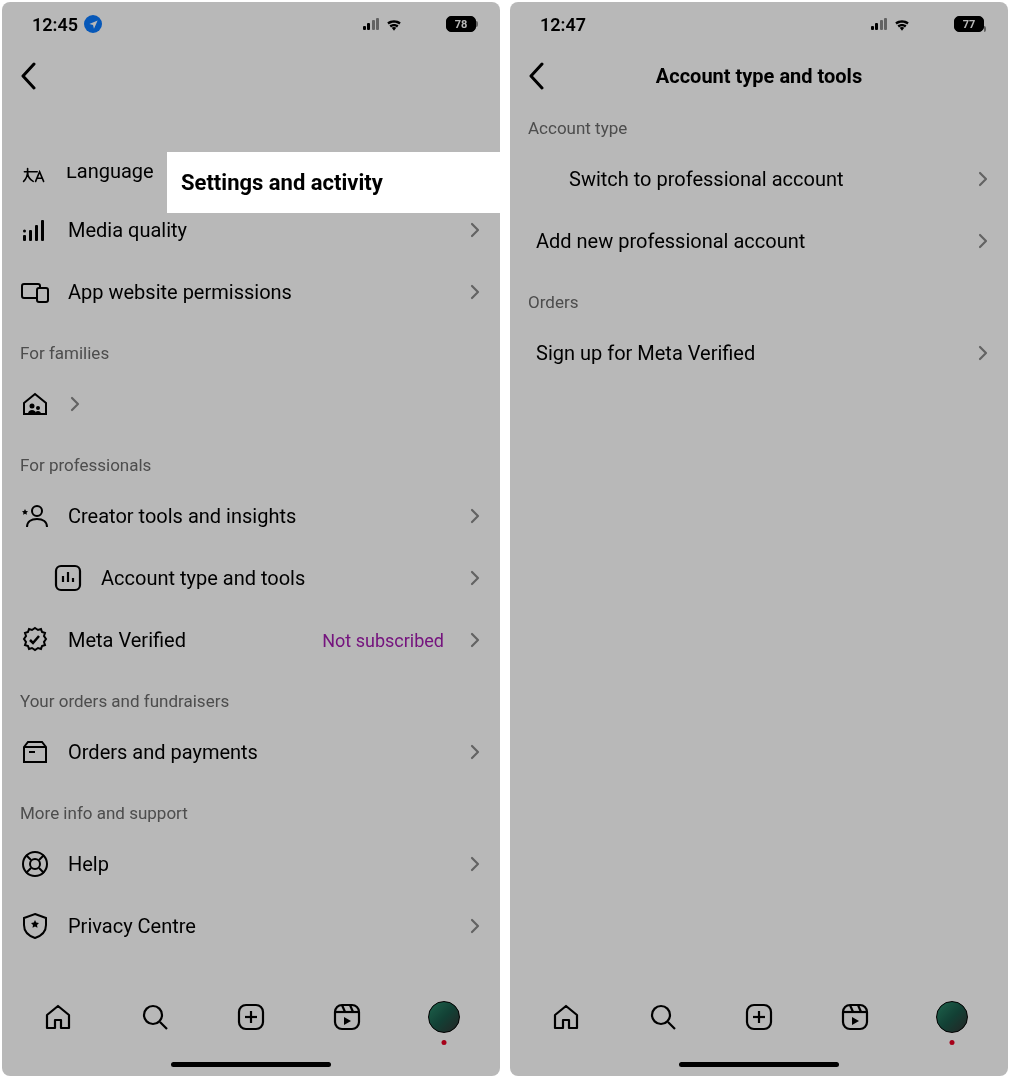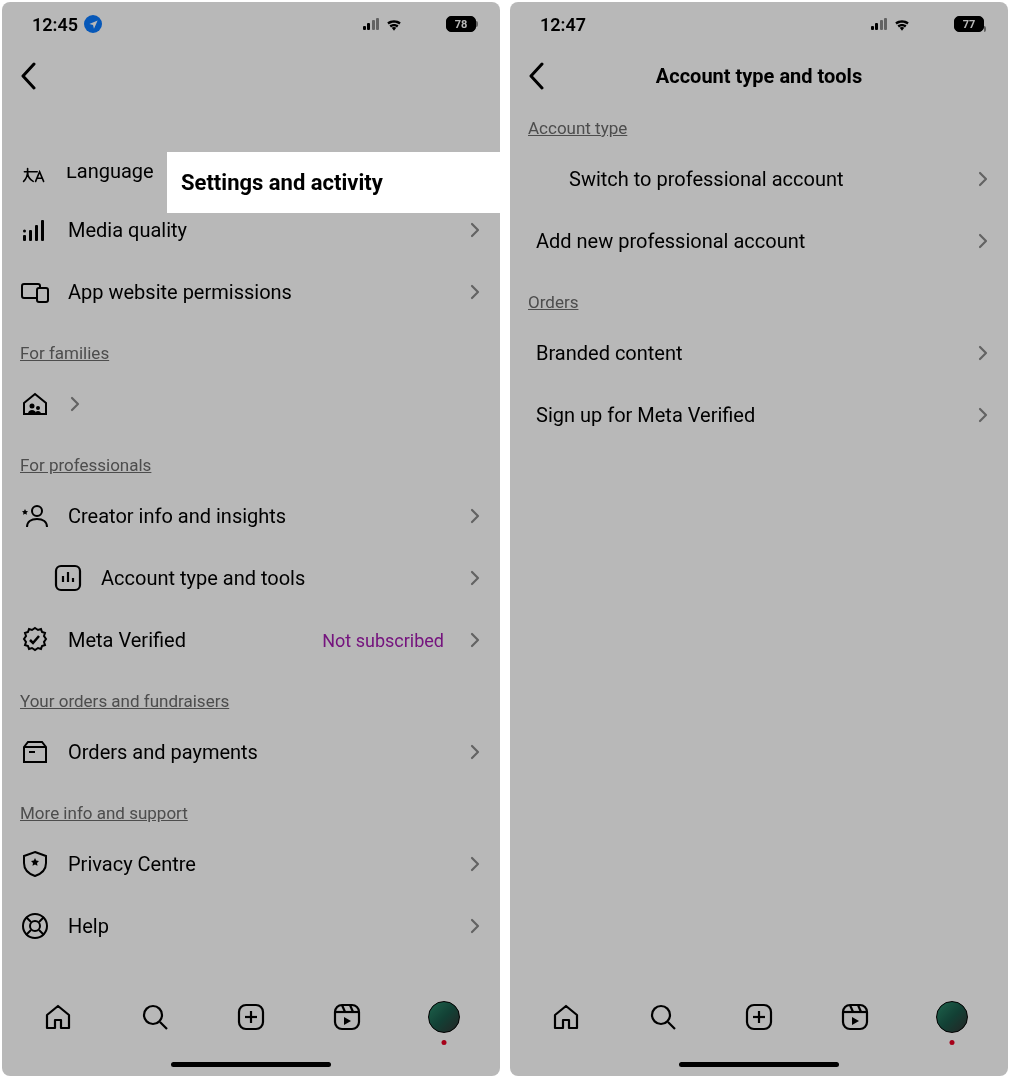--- a/index.html
+++ b/index.html
@@ -114,21 +114,20 @@
     padding: 0 18px;
     gap: 18px;
     overflow: hidden;
   }
   .partial-row .icon-slot { width: 28px; display:flex; justify-content:center; }
   .partial-row .label { font-size: 20px; flex: 1; position: relative; top: -8px;}
   .section-label {
     font-size: 17px;
     color: #6b6b6b;
     padding: 20px 18px 10px 18px;
-    text-decoration: underline;
   }
   .section-label.tight { padding-top: 12px; }
   .row {
     height: 62px;
     display: flex;
     align-items: center;
     padding: 0 18px;
     gap: 18px;
     background: #fff;
   }
@@ -315,21 +314,21 @@
     <div class="section-label">For professionals</div>
 
     <div class="row">
       <span class="icon-slot">
         <svg width="28" height="26" viewBox="0 0 28 26" fill="none" stroke="#000" stroke-width="2">
             <circle cx="16" cy="8" r="5"></circle>
             <path d="M6 24 c0-5 4-8 10-8 s10 3 10 8"></path>
             <path d="M4 6 l1 2 2 .3 -1.5 1.5 .4 2 L4 10.8 2.1 11.8 2.5 9.8 1 8.3 3 8z" fill="#000" stroke="none"></path>
           </svg>
       </span>
-      <span class="label">Creator info and insights</span>
+      <span class="label">Creator tools and insights</span>
       <span class="chev">
         <svg width="10" height="16" viewBox="0 0 10 16">
             <path d="M2 2 L8 8 L2 14" stroke="#8a8a8a" stroke-width="2.2" fill="none" stroke-linecap="round" stroke-linejoin="round"></path>
           </svg>
       </span>
     </div>
 
     <div class="row highlight">
       <span class="icon-slot">
         <svg width="28" height="28" viewBox="0 0 28 28" fill="none" stroke="#000" stroke-width="2.2">
@@ -375,54 +374,54 @@
       </span>
       <span class="label">Orders and payments</span>
       <span class="chev">
         <svg width="10" height="16" viewBox="0 0 10 16">
             <path d="M2 2 L8 8 L2 14" stroke="#8a8a8a" stroke-width="2.2" fill="none" stroke-linecap="round" stroke-linejoin="round"></path>
           </svg>
       </span>
     </div>
 
     <div class="section-label">More info and support</div>
-
-    <div class="row">
-      <span class="icon-slot">
-        <svg width="26" height="28" viewBox="0 0 26 28" fill="none" stroke="#000" stroke-width="2">
-            <path d="M13 2 L24 6 V13 c0 7 -5 11 -11 13 C7 24 2 20 2 13 V6 Z"></path>
-            <path d="M13 8 l1.2 2.5 2.8 .4 -2 2 .5 2.8 L13 14.4 10.5 15.7 11 12.9 9 10.9 11.8 10.5z" fill="#000" stroke="none"></path>
-          </svg>
-      </span>
-      <span class="label">Privacy Centre</span>
-      <span class="chev">
-        <svg width="10" height="16" viewBox="0 0 10 16">
-            <path d="M2 2 L8 8 L2 14" stroke="#8a8a8a" stroke-width="2.2" fill="none" stroke-linecap="round" stroke-linejoin="round"></path>
-          </svg>
-      </span>
-    </div>
 
     <div class="row">
       <span class="icon-slot">
         <svg width="28" height="28" viewBox="0 0 28 28" fill="none" stroke="#000" stroke-width="2">
             <circle cx="14" cy="14" r="12"></circle>
             <circle cx="14" cy="14" r="5"></circle>
             <line x1="5" y1="5" x2="10" y2="10"></line>
             <line x1="23" y1="5" x2="18" y2="10"></line>
             <line x1="5" y1="23" x2="10" y2="18"></line>
             <line x1="23" y1="23" x2="18" y2="18"></line>
           </svg>
       </span>
       <span class="label">Help</span>
       <span class="chev">
         <svg width="10" height="16" viewBox="0 0 10 16">
             <path d="M2 2 L8 8 L2 14" stroke="#8a8a8a" stroke-width="2.2" fill="none" stroke-linecap="round" stroke-linejoin="round"></path>
           </svg>
       </span>
     </div>
+
+    <div class="row">
+      <span class="icon-slot">
+        <svg width="26" height="28" viewBox="0 0 26 28" fill="none" stroke="#000" stroke-width="2">
+            <path d="M13 2 L24 6 V13 c0 7 -5 11 -11 13 C7 24 2 20 2 13 V6 Z"></path>
+            <path d="M13 8 l1.2 2.5 2.8 .4 -2 2 .5 2.8 L13 14.4 10.5 15.7 11 12.9 9 10.9 11.8 10.5z" fill="#000" stroke="none"></path>
+          </svg>
+      </span>
+      <span class="label">Privacy Centre</span>
+      <span class="chev">
+        <svg width="10" height="16" viewBox="0 0 10 16">
+            <path d="M2 2 L8 8 L2 14" stroke="#8a8a8a" stroke-width="2.2" fill="none" stroke-linecap="round" stroke-linejoin="round"></path>
+          </svg>
+      </span>
+    </div>
   </div>
 
   <div class="tab-bar">
     <div class="tab-item">
       <svg width="30" height="30" viewBox="0 0 30 30" fill="none" stroke="#000" stroke-width="2.2">
           <path d="M4 13 L15 4 L26 13 V26 H18 V18 H12 V26 H4 Z" stroke-linejoin="round"></path>
         </svg>
     </div>
     <div class="tab-item">
       <svg width="30" height="30" viewBox="0 0 30 30" fill="none" stroke="#000" stroke-width="2.2">
@@ -510,28 +509,20 @@
       <span class="label">Add new professional account</span>
       <span class="chev">
         <svg width="10" height="16" viewBox="0 0 10 16">
             <path d="M2 2 L8 8 L2 14" stroke="#8a8a8a" stroke-width="2.2" fill="none" stroke-linecap="round" stroke-linejoin="round"></path>
           </svg>
       </span>
     </div>
 
     <div class="section-label">Orders</div>
 
-    <div class="row no-icon">
-      <span class="label">Branded content</span>
-      <span class="chev">
-        <svg width="10" height="16" viewBox="0 0 10 16">
-            <path d="M2 2 L8 8 L2 14" stroke="#8a8a8a" stroke-width="2.2" fill="none" stroke-linecap="round" stroke-linejoin="round"></path>
-          </svg>
-      </span>
-    </div>
 
 
     <div class="row no-icon">
       <span class="label">Sign up for Meta Verified</span>
       <span class="chev">
         <svg width="10" height="16" viewBox="0 0 10 16">
             <path d="M2 2 L8 8 L2 14" stroke="#8a8a8a" stroke-width="2.2" fill="none" stroke-linecap="round" stroke-linejoin="round"></path>
           </svg>
       </span>
     </div>

